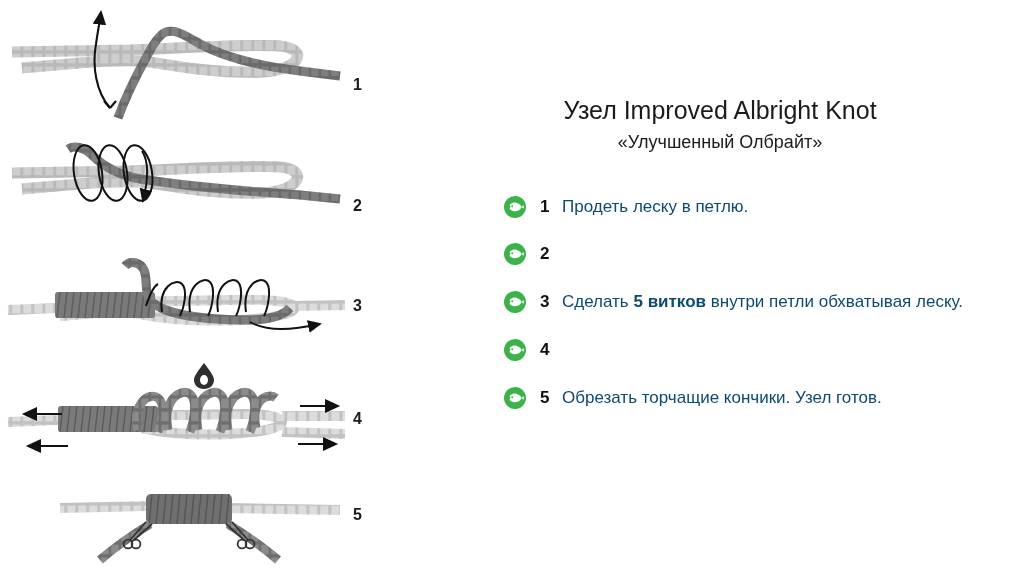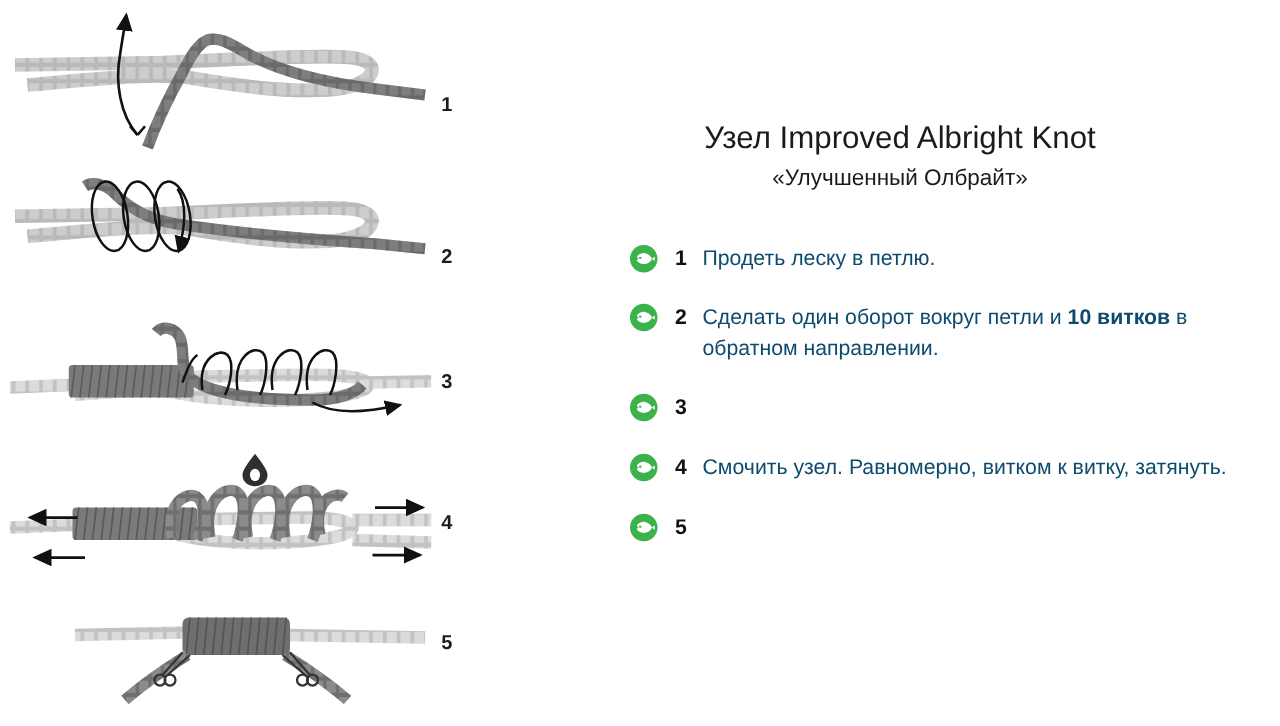--- a/index.html
+++ b/index.html
@@ -274,62 +274,62 @@
         <div class="step-row">
           <span class="bullet">
             <svg viewBox="0 0 24 24" aria-hidden="true">
               <circle cx="12" cy="12" r="11" fill="#3cb24a"></circle>
               <path d="M14.6 8.2c2.0 0.7 3.4 2.1 4.0 3.8-0.6 1.7-2.0 3.1-4.0 3.8-1.2 0.45-2.6 0.6-3.9 0.35-1.9-0.35-3.4-1.4-4.2-2.7 0.3-0.6 0.7-1.15 1.2-1.6-0.5-0.45-0.9-0.95-1.2-1.55 0.8-1.3 2.3-2.35 4.2-2.7 1.3-0.25 2.7-0.1 3.9 0.6z" fill="#ffffff"></path>
               <path d="M18.6 12c0.9-0.9 1.7-1.5 2.2-1.7v3.4c-0.5-0.2-1.3-0.8-2.2-1.7z" fill="#ffffff"></path>
               <circle cx="9.2" cy="11.3" r="0.95" fill="#3cb24a"></circle>
             </svg>
           </span>
           <span class="snum">2</span>
-          <span class="stext"><span>Сделать один оборот вокруг петли и </span><b>10 витков</b><span> в обратном направлении.</span></span>
         </div>
       </div>
 
       <div class="step" style="margin-bottom:22px;">
         <div class="step-row">
           <span class="bullet">
             <svg viewBox="0 0 24 24" aria-hidden="true">
               <circle cx="12" cy="12" r="11" fill="#3cb24a"></circle>
               <path d="M14.6 8.2c2.0 0.7 3.4 2.1 4.0 3.8-0.6 1.7-2.0 3.1-4.0 3.8-1.2 0.45-2.6 0.6-3.9 0.35-1.9-0.35-3.4-1.4-4.2-2.7 0.3-0.6 0.7-1.15 1.2-1.6-0.5-0.45-0.9-0.95-1.2-1.55 0.8-1.3 2.3-2.35 4.2-2.7 1.3-0.25 2.7-0.1 3.9 0.6z" fill="#ffffff"></path>
               <path d="M18.6 12c0.9-0.9 1.7-1.5 2.2-1.7v3.4c-0.5-0.2-1.3-0.8-2.2-1.7z" fill="#ffffff"></path>
               <circle cx="9.2" cy="11.3" r="0.95" fill="#3cb24a"></circle>
             </svg>
           </span>
           <span class="snum">3</span>
+          <span class="stext"><span>Сделать </span><b>5 витков</b><span> внутри петли обхватывая леску.</span></span>
         </div>
       </div>
 
       <div class="step" style="margin-bottom:22px;">
         <div class="step-row">
           <span class="bullet">
             <svg viewBox="0 0 24 24" aria-hidden="true">
               <circle cx="12" cy="12" r="11" fill="#3cb24a"></circle>
               <path d="M14.6 8.2c2.0 0.7 3.4 2.1 4.0 3.8-0.6 1.7-2.0 3.1-4.0 3.8-1.2 0.45-2.6 0.6-3.9 0.35-1.9-0.35-3.4-1.4-4.2-2.7 0.3-0.6 0.7-1.15 1.2-1.6-0.5-0.45-0.9-0.95-1.2-1.55 0.8-1.3 2.3-2.35 4.2-2.7 1.3-0.25 2.7-0.1 3.9 0.6z" fill="#ffffff"></path>
               <path d="M18.6 12c0.9-0.9 1.7-1.5 2.2-1.7v3.4c-0.5-0.2-1.3-0.8-2.2-1.7z" fill="#ffffff"></path>
               <circle cx="9.2" cy="11.3" r="0.95" fill="#3cb24a"></circle>
             </svg>
           </span>
           <span class="snum">4</span>
-          <span class="stext"><span>Смочить узел. Равномерно, витком к витку, затянуть.</span></span>
         </div>
       </div>
 
       <div class="step">
         <div class="step-row">
           <span class="bullet">
             <svg viewBox="0 0 24 24" aria-hidden="true">
               <circle cx="12" cy="12" r="11" fill="#3cb24a"></circle>
               <path d="M14.6 8.2c2.0 0.7 3.4 2.1 4.0 3.8-0.6 1.7-2.0 3.1-4.0 3.8-1.2 0.45-2.6 0.6-3.9 0.35-1.9-0.35-3.4-1.4-4.2-2.7 0.3-0.6 0.7-1.15 1.2-1.6-0.5-0.45-0.9-0.95-1.2-1.55 0.8-1.3 2.3-2.35 4.2-2.7 1.3-0.25 2.7-0.1 3.9 0.6z" fill="#ffffff"></path>
               <path d="M18.6 12c0.9-0.9 1.7-1.5 2.2-1.7v3.4c-0.5-0.2-1.3-0.8-2.2-1.7z" fill="#ffffff"></path>
               <circle cx="9.2" cy="11.3" r="0.95" fill="#3cb24a"></circle>
             </svg>
           </span>
           <span class="snum">5</span>
+          <span class="stext"><span>Обрезать торчащие кончики. Узел готов.</span></span>
         </div>
       </div>
 
     </div>
   </div>
 </div>
 
 </body></html>

